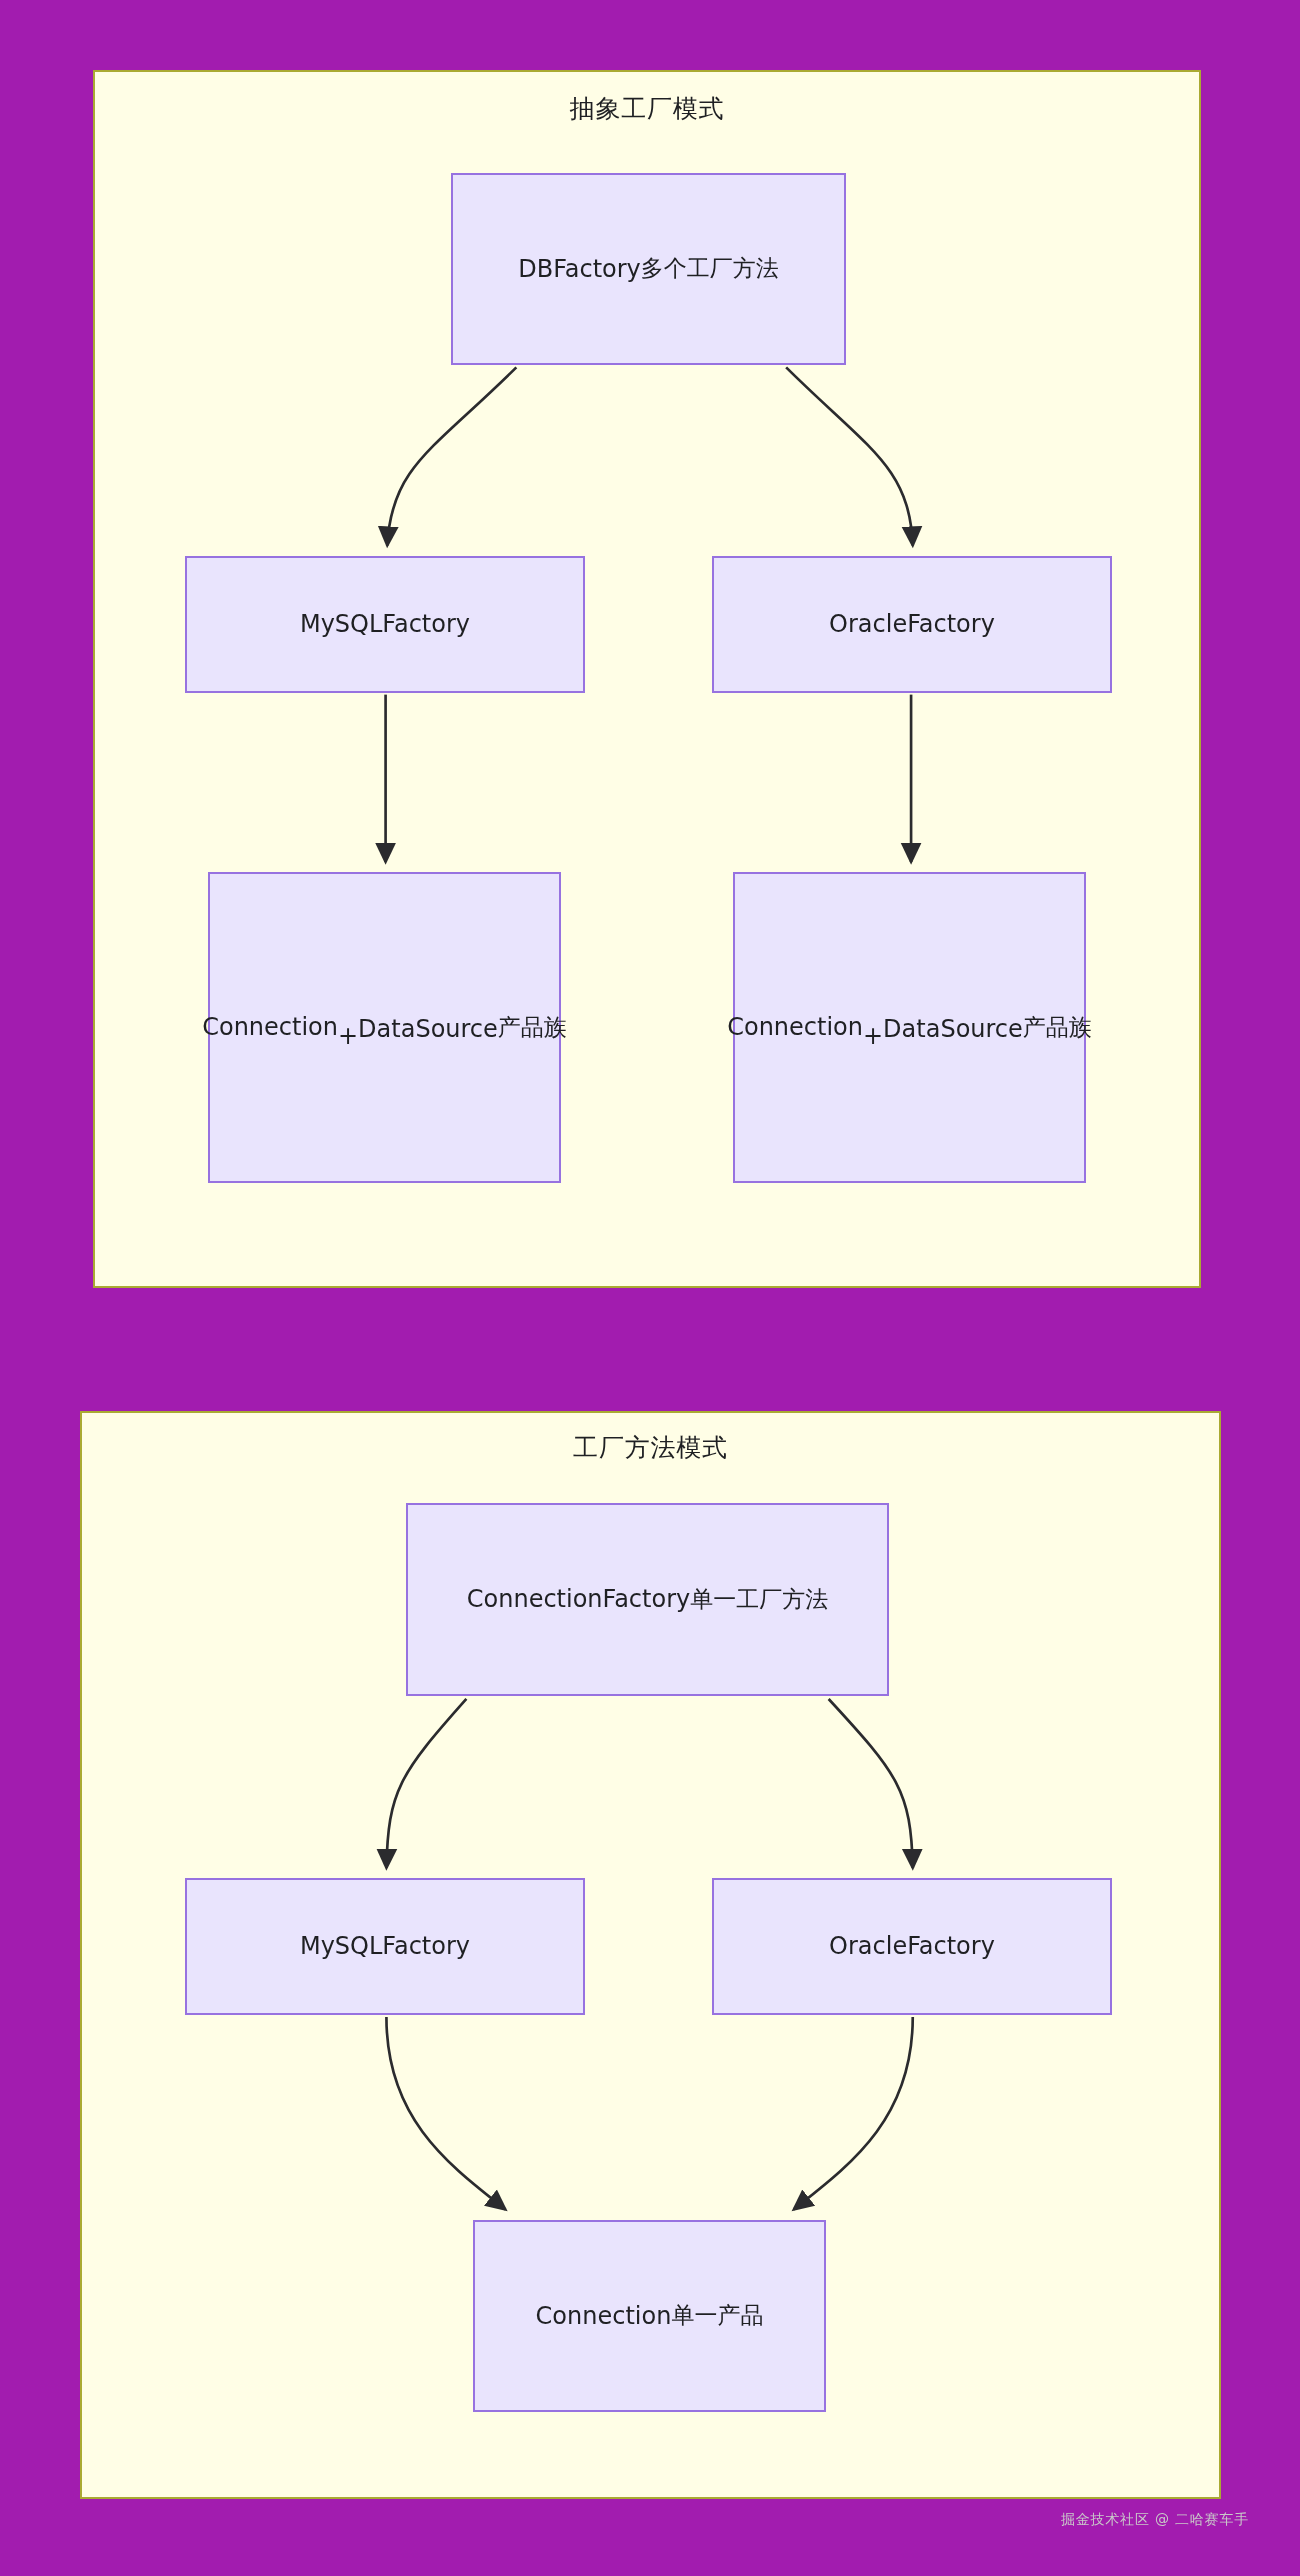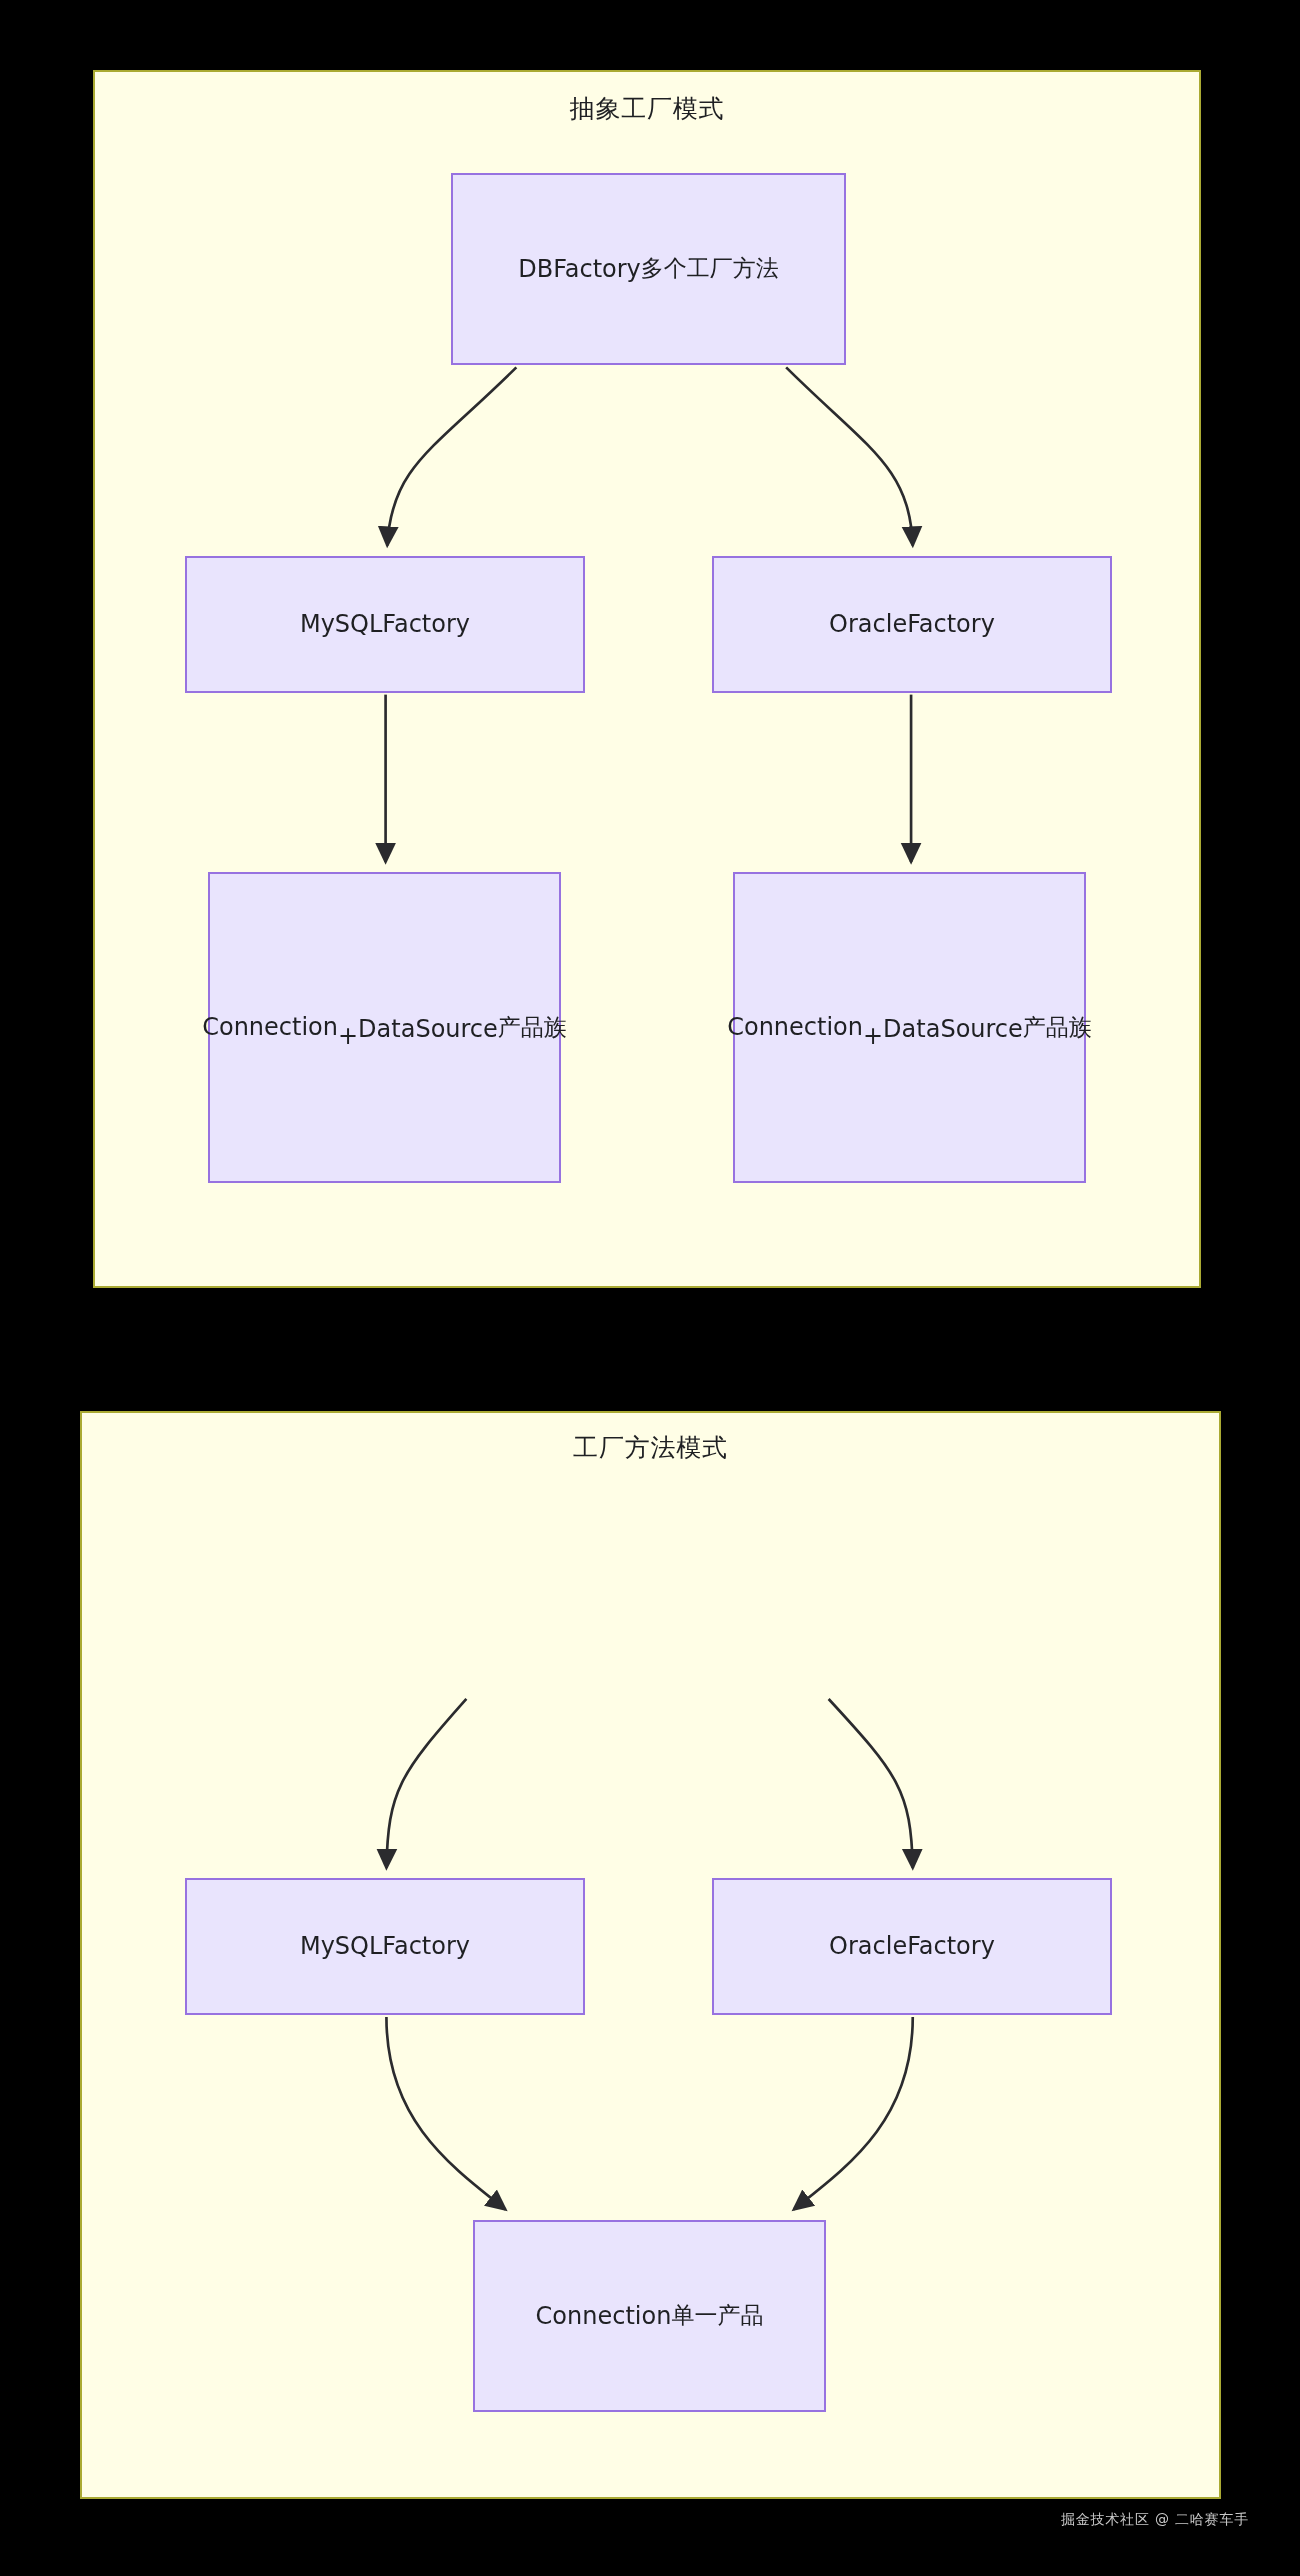--- a/index.html
+++ b/index.html
@@ -8,21 +8,21 @@
     padding: 0;
     background: #ffffff;
   }
   body {
     font-family: "DejaVu Sans", "Liberation Sans", sans-serif;
   }
   #canvas {
     position: relative;
     width: 1300px;
     height: 2576px;
-    background: #000000;
+    background: #a21caf;
     overflow: hidden;
   }
 
   .panel {
     position: absolute;
     background: #fffee6;
     border: 2.5px solid #aaaa33;
   }
   #panel-abstract-factory {
     left: 93px;
@@ -164,20 +164,24 @@
     <span class="ln cn">产品族</span>
   </div>
 
   <div class="node product" id="node-conn-ds-oracle">
     <span class="ln en">Connection</span>
     <span class="ln plus gap-top">+</span>
     <span class="ln en gap-bot">DataSource</span>
     <span class="ln cn">产品族</span>
   </div>
 
+  <div class="node" id="node-connectionfactory">
+    <span class="ln en">ConnectionFactory</span>
+    <span class="ln cn">单一工厂方法</span>
+  </div>
 
   <div class="node" id="node-mysqlfactory-2">
     <span class="ln en">MySQLFactory</span>
   </div>
 
   <div class="node" id="node-oraclefactory-2">
     <span class="ln en">OracleFactory</span>
   </div>
 
   <div class="node" id="node-connection-single">

